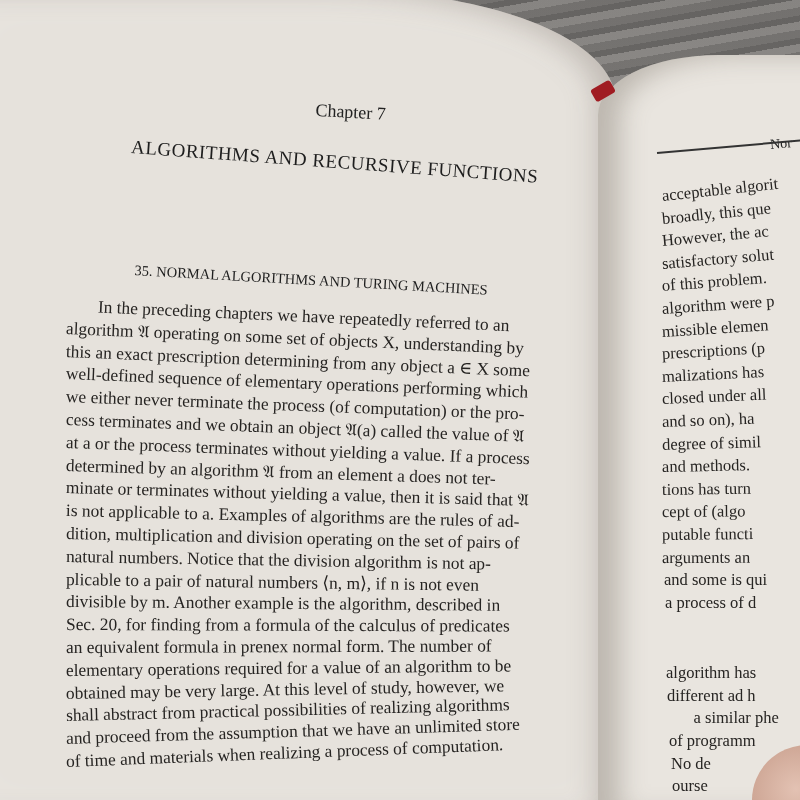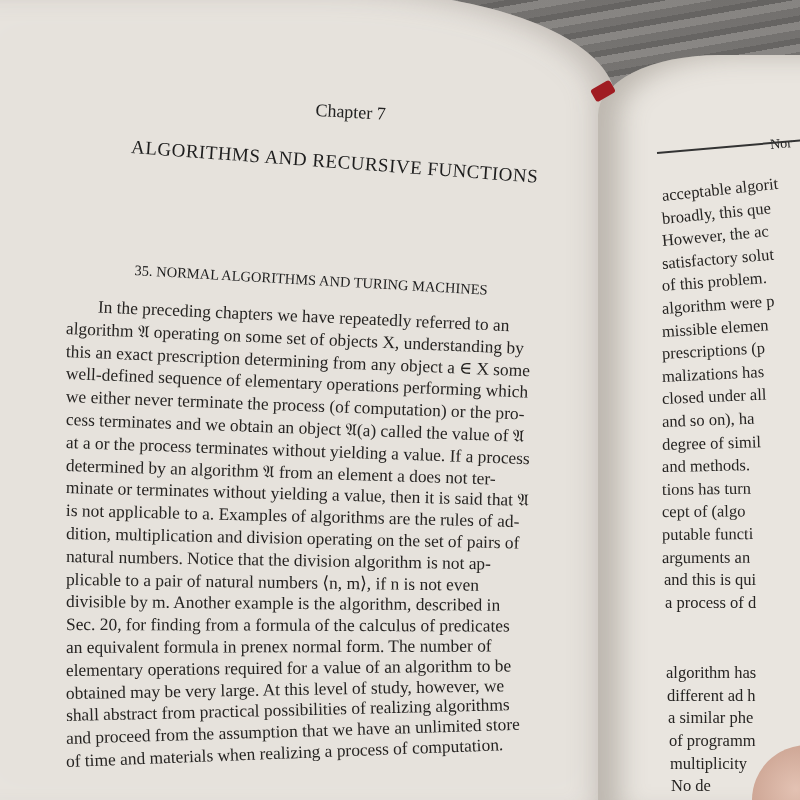--- a/index.html
+++ b/index.html
@@ -78,24 +78,23 @@
   <span class="line" style="transform:rotate(-3.2deg);">prescriptions (p</span>
   <span class="line" style="transform:rotate(-2.8deg);">malizations has</span>
   <span class="line" style="transform:rotate(-2.4deg);">closed under all</span>
   <span class="line" style="transform:rotate(-2deg);">and so on), ha</span>
   <span class="line" style="transform:rotate(-1.6deg);">degree of simil</span>
   <span class="line" style="transform:rotate(-1.2deg);">and methods.</span>
   <span class="line" style="transform:rotate(-0.9deg);">tions has turn</span>
   <span class="line" style="transform:rotate(-0.4deg);">cept of (algo</span>
   <span class="line" style="transform:rotate(-0.6deg);">putable functi</span>
   <span class="line" style="transform:rotate(-0.2deg);">arguments an</span>
-  <span class="line" style="padding-left:2px;">and this is qui</span>
+  <span class="line" style="padding-left:2px;">and some is qui</span>
   <span class="line" style="padding-left:3px;">a process of d</span>
   <span class="line" style="padding-left:4px;margin-top:48px;">algorithm has</span>
   <span class="line" style="padding-left:5px;">different ad h</span>
-  <span class="line" style="padding-left:6px;">a similar phe</span>
+  <span class="line" style="padding-left:6px;text-align:right;">a similar phe</span>
   <span class="line" style="padding-left:7px;">of programm</span>
-  <span class="line" style="padding-left:8px;">multiplicity</span>
   <span class="line" style="padding-left:9px;">No de</span>
   <span class="line" style="padding-left:10px;">ourse</span>
 </div>
 
 <div class="thumb"></div>
 
 </body></html>

